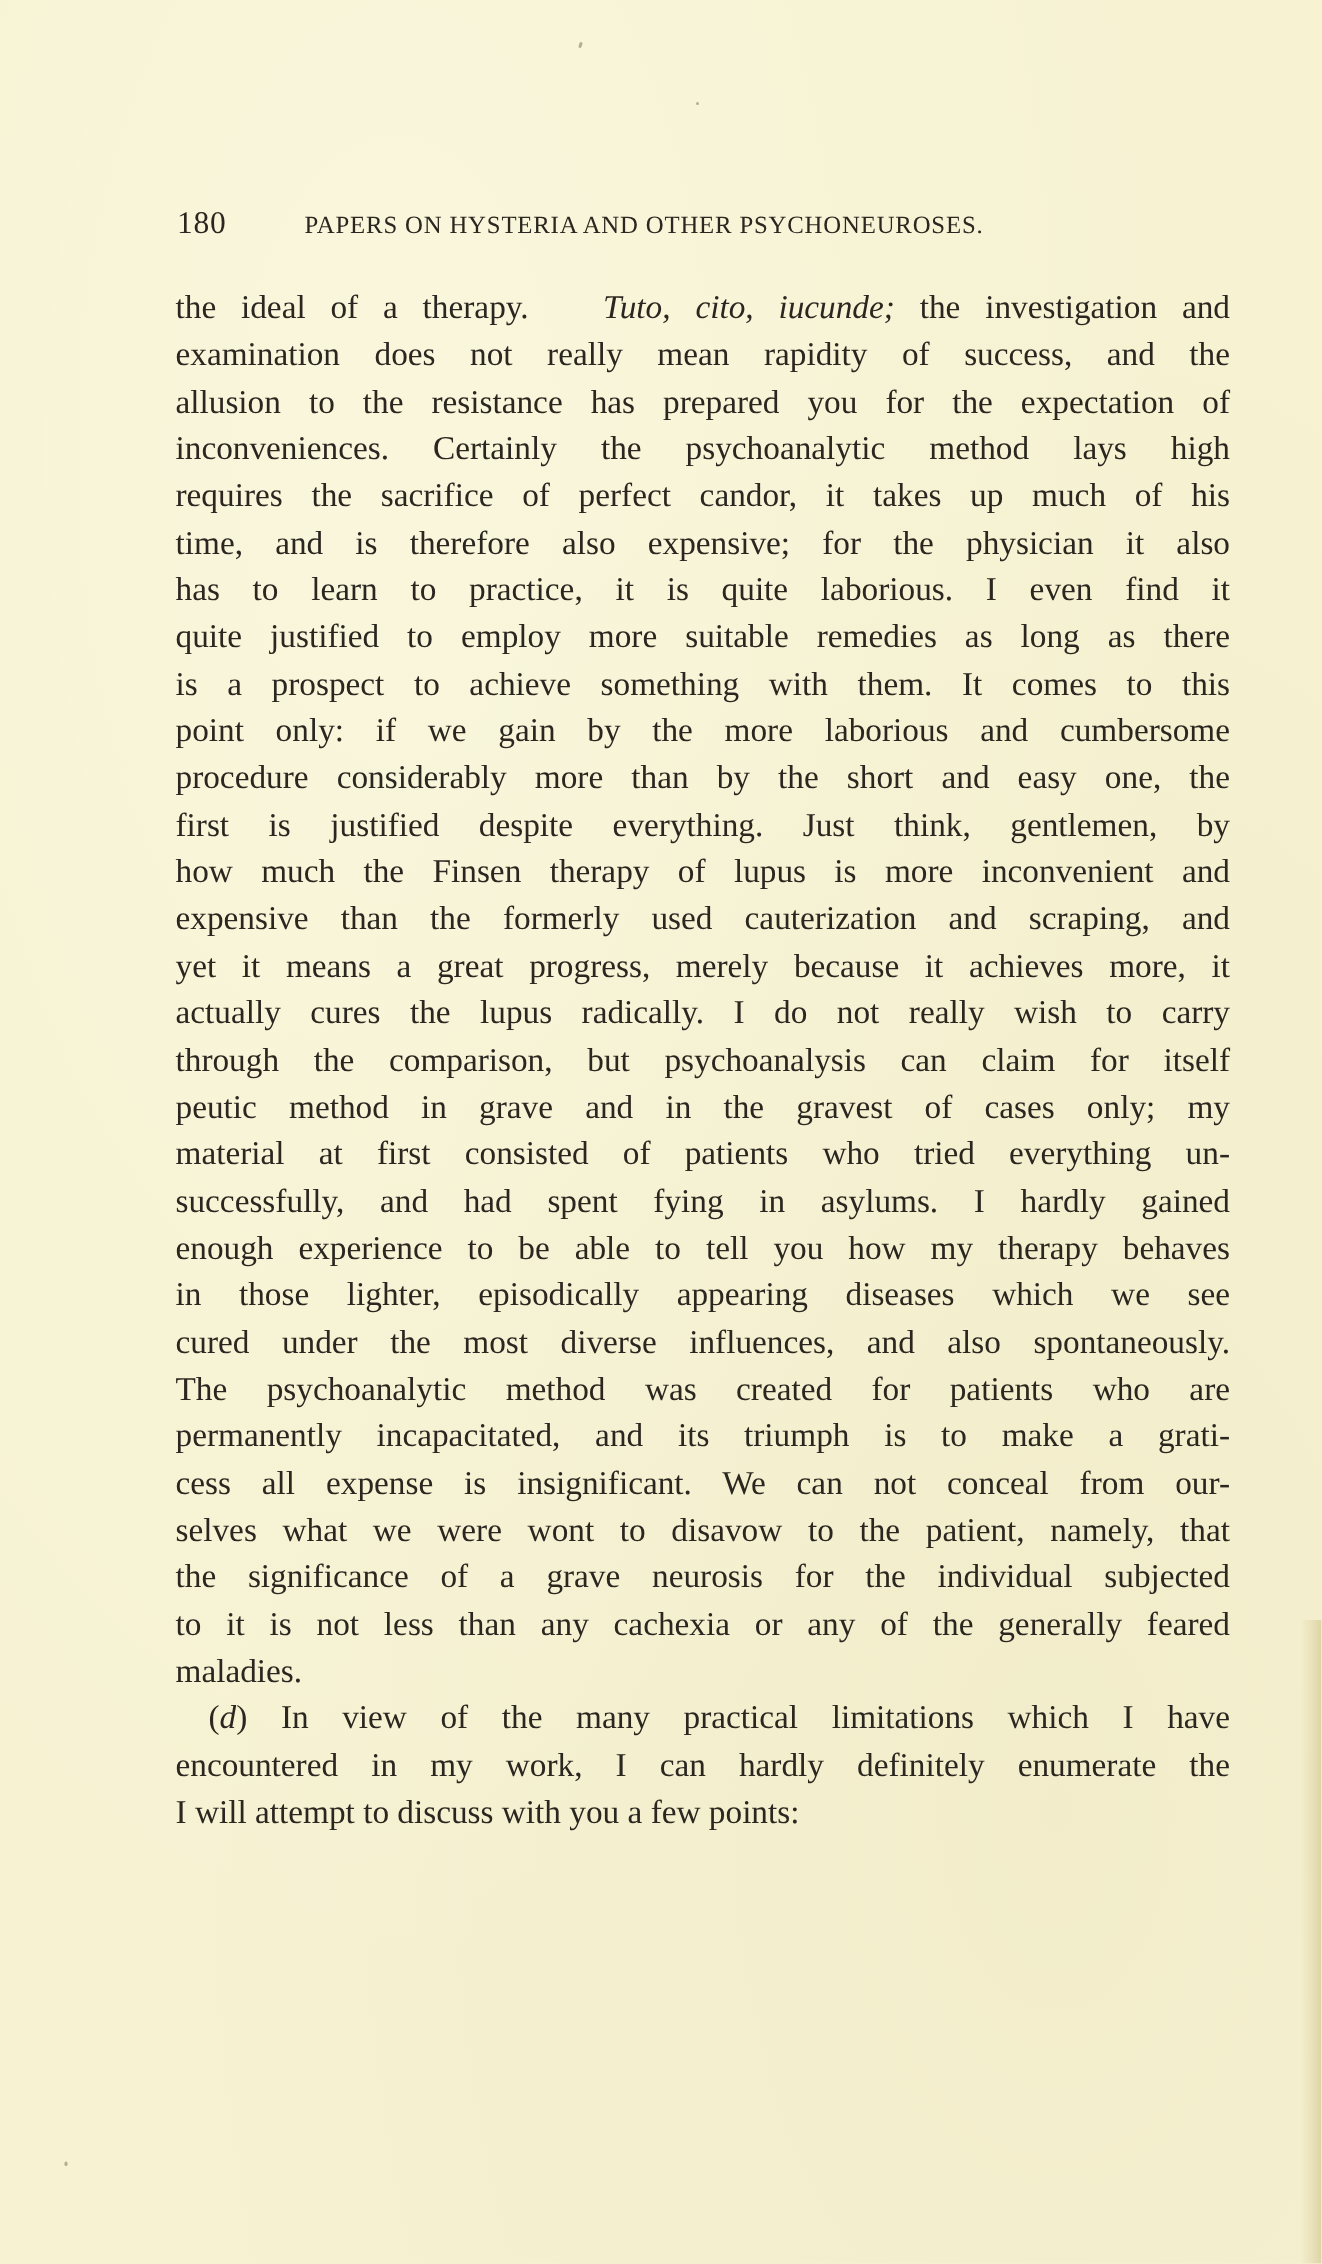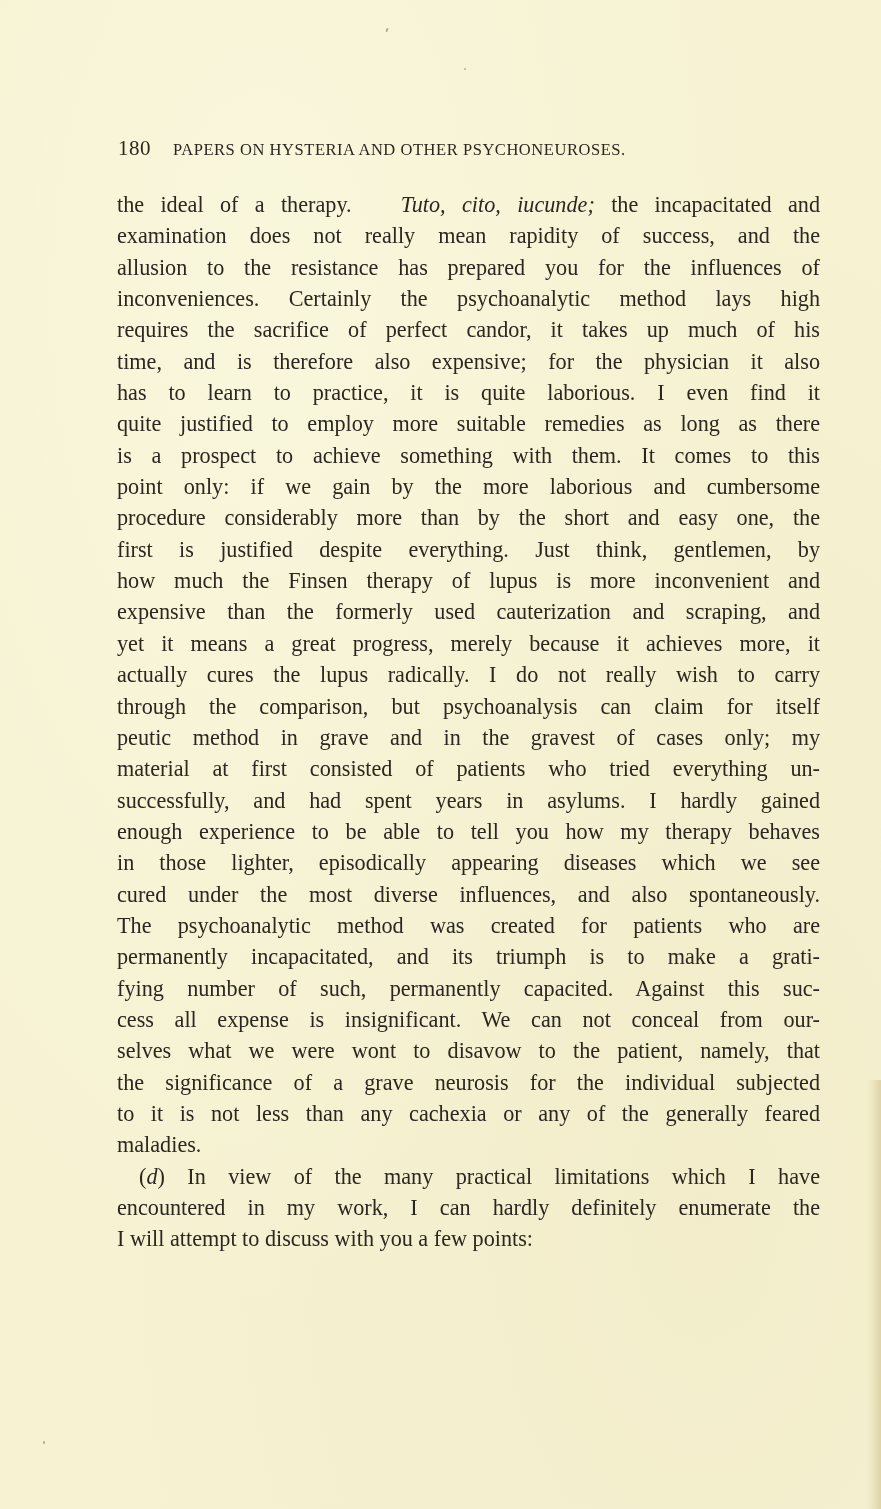--- a/index.html
+++ b/index.html
@@ -36,20 +36,21 @@
     }
     .running-head {
       position: absolute;
       top: 136px;
       left: 118px;
       width: 700px;
       height: 28px;
       display: flex;
       align-items: baseline;
       white-space: nowrap;
+      gap: 30px;
     }
     .page-number {
       font-size: 21px;
       letter-spacing: 0.5px;
       margin-right: 22px;
       font-variant-numeric: oldstyle-nums;
     }
     .running-title {
       font-size: 16.5px;
       letter-spacing: 0.55px;
@@ -87,46 +88,45 @@
 <div class="speck" style="top:68px;left:464px;width:2px;height:2px;"></div>
 <div class="speck" style="top:1441px;left:43px;width:2px;height:3px;"></div>
 
 <header class="running-head">
   <span class="page-number">180</span>
   <span class="running-title">PAPERS ON HYSTERIA AND OTHER PSYCHONEUROSES.</span>
 </header>
 
 <main class="text-block">
   <div>
-    <span class="line"><span>the ideal of a therapy.</span>&nbsp;&nbsp;&nbsp;<em>Tuto, cito, iucunde;</em><span> the incapacitated and</span></span>
+    <span class="line"><span>the ideal of a therapy.</span>&nbsp;&nbsp;&nbsp;<em>Tuto, cito, iucunde;</em><span> the investigation and</span></span>
     <span class="line">examination does not really mean rapidity of success, and the</span>
-    <span class="line">allusion to the resistance has prepared you for the influences of</span>
+    <span class="line">allusion to the resistance has prepared you for the expectation of</span>
     <span class="line">inconveniences.  Certainly the psychoanalytic method lays high</span>
     <span class="line">requires the sacrifice of perfect candor, it takes up much of his</span>
     <span class="line">time, and is therefore also expensive; for the physician it also</span>
     <span class="line">has to learn to practice, it is quite laborious.  I even find it</span>
     <span class="line">quite justified to employ more suitable remedies as long as there</span>
     <span class="line">is a prospect to achieve something with them.  It comes to this</span>
     <span class="line">point only: if we gain by the more laborious and cumbersome</span>
     <span class="line">procedure considerably more than by the short and easy one, the</span>
     <span class="line">first is justified despite everything.  Just think, gentlemen, by</span>
     <span class="line">how much the Finsen therapy of lupus is more inconvenient and</span>
     <span class="line">expensive than the formerly used cauterization and scraping, and</span>
     <span class="line">yet it means a great progress, merely because it achieves more, it</span>
     <span class="line">actually cures the lupus radically.  I do not really wish to carry</span>
     <span class="line">through the comparison, but psychoanalysis can claim for itself</span>
     <span class="line">peutic method in grave and in the gravest of cases only; my</span>
     <span class="line">material at first consisted of patients who tried everything un-</span>
-    <span class="line">successfully, and had spent years in asylums.  I hardly gained</span>
+    <span class="line">successfully, and had spent fying in asylums.  I hardly gained</span>
     <span class="line">enough experience to be able to tell you how my therapy behaves</span>
     <span class="line">in those lighter, episodically appearing diseases which we see</span>
     <span class="line">cured under the most diverse influences, and also spontaneously.</span>
     <span class="line">The psychoanalytic method was created for patients who are</span>
     <span class="line">permanently incapacitated, and its triumph is to make a grati-</span>
-    <span class="line">fying number of such, permanently capacited.  Against this suc-</span>
     <span class="line">cess all expense is insignificant.  We can not conceal from our-</span>
     <span class="line">selves what we were wont to disavow to the patient, namely, that</span>
     <span class="line">the significance of a grave neurosis for the individual subjected</span>
     <span class="line">to it is not less than any cachexia or any of the generally feared</span>
     <span class="line last">maladies.</span>
   </div>
   <div>
     <span class="line indent"><span style="font-style:normal;">(<em>d</em>)</span><span> In view of the many practical limitations which I have</span></span>
     <span class="line">encountered in my work, I can hardly definitely enumerate the</span>
     <span class="line last">I will attempt to discuss with you a few points:</span>

